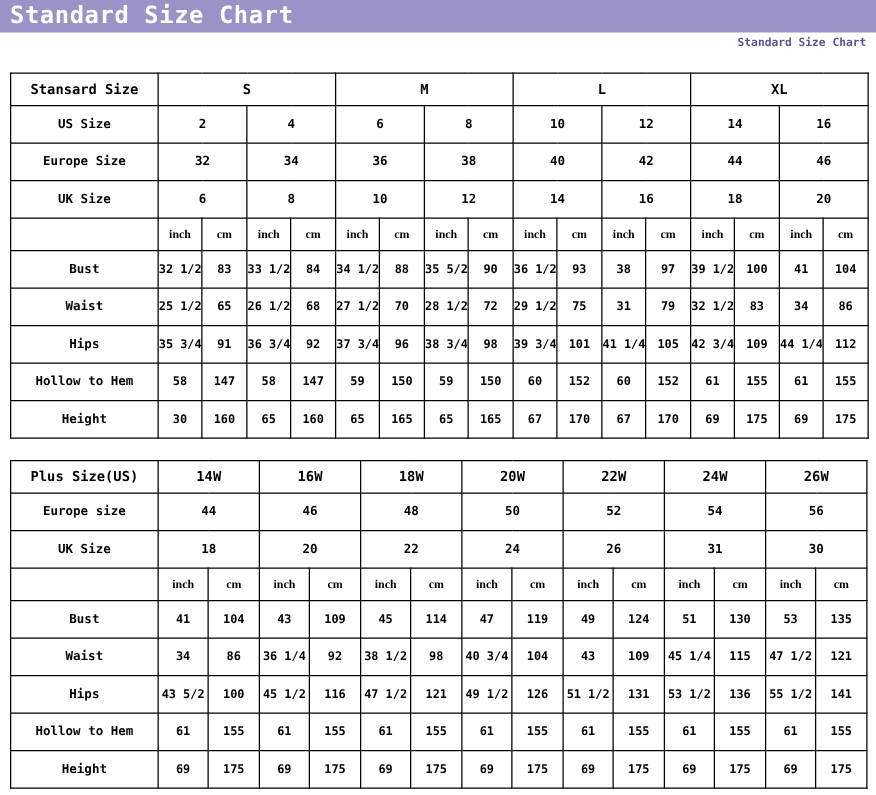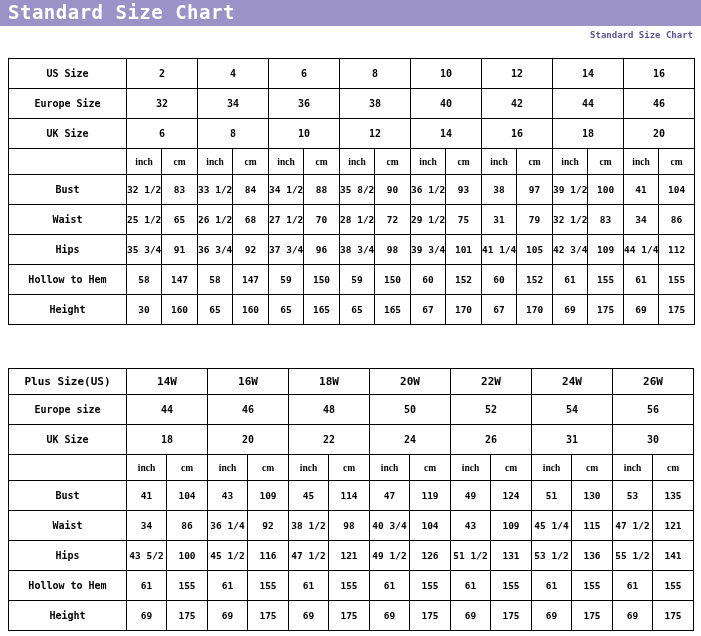--- a/index.html
+++ b/index.html
@@ -119,20 +119,27 @@
     <col style="width:35px">
       <col style="width:36px">
     <col style="width:35px">
       <col style="width:36px">
     <col style="width:35px">
       <col style="width:36px">
     <col style="width:35px">
       <col style="width:36px">
   </colgroup>
   <tbody>
+    <tr class="r-head">
+      <td class="hdr">Stansard Size</td>
+      <td class="hdr" colspan="4">S</td>
+      <td class="hdr" colspan="4">M</td>
+      <td class="hdr" colspan="4">L</td>
+      <td class="hdr" colspan="4">XL</td>
+    </tr>
 
     <tr class="r-norm">
       <td class="rowlabel">US Size</td>
       <td colspan="2">2</td>
       <td colspan="2">4</td>
       <td colspan="2">6</td>
       <td colspan="2">8</td>
       <td colspan="2">10</td>
       <td colspan="2">12</td>
       <td colspan="2">14</td>
@@ -184,21 +191,21 @@
     </tr>
 
     <tr class="r-norm">
       <td class="rowlabel">Bust</td>
       <td class="small">32 1/2</td>
       <td class="small">83</td>
       <td class="small">33 1/2</td>
       <td class="small">84</td>
       <td class="small">34 1/2</td>
       <td class="small">88</td>
-      <td class="small">35 8/2</td>
+      <td class="small">35 5/2</td>
       <td class="small">90</td>
       <td class="small">36 1/2</td>
       <td class="small">93</td>
       <td class="small">38</td>
       <td class="small">97</td>
       <td class="small">39 1/2</td>
       <td class="small">100</td>
       <td class="small">41</td>
       <td class="small">104</td>
     </tr>

